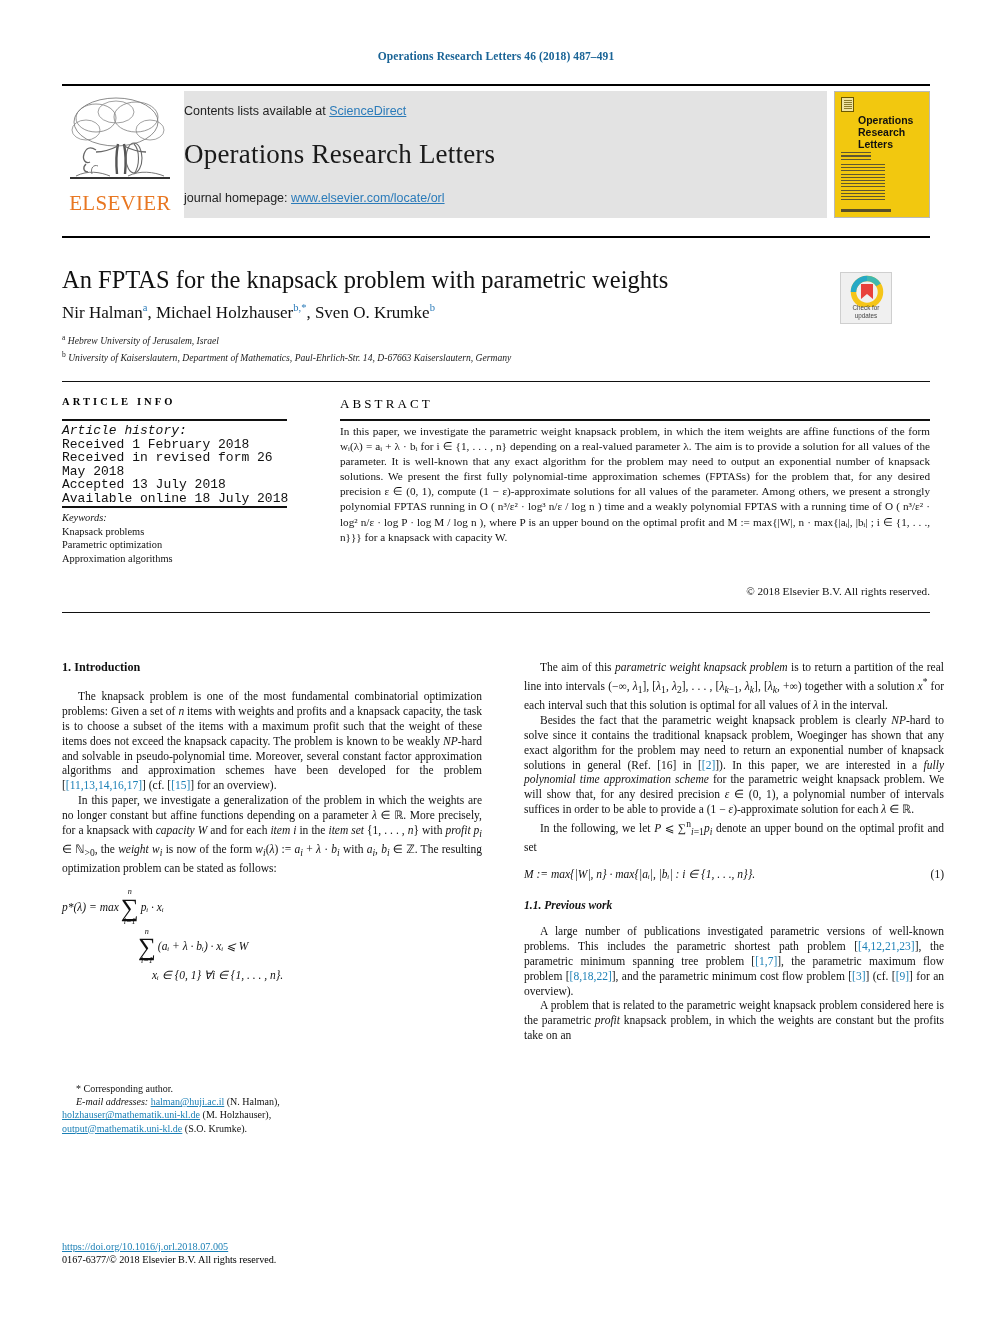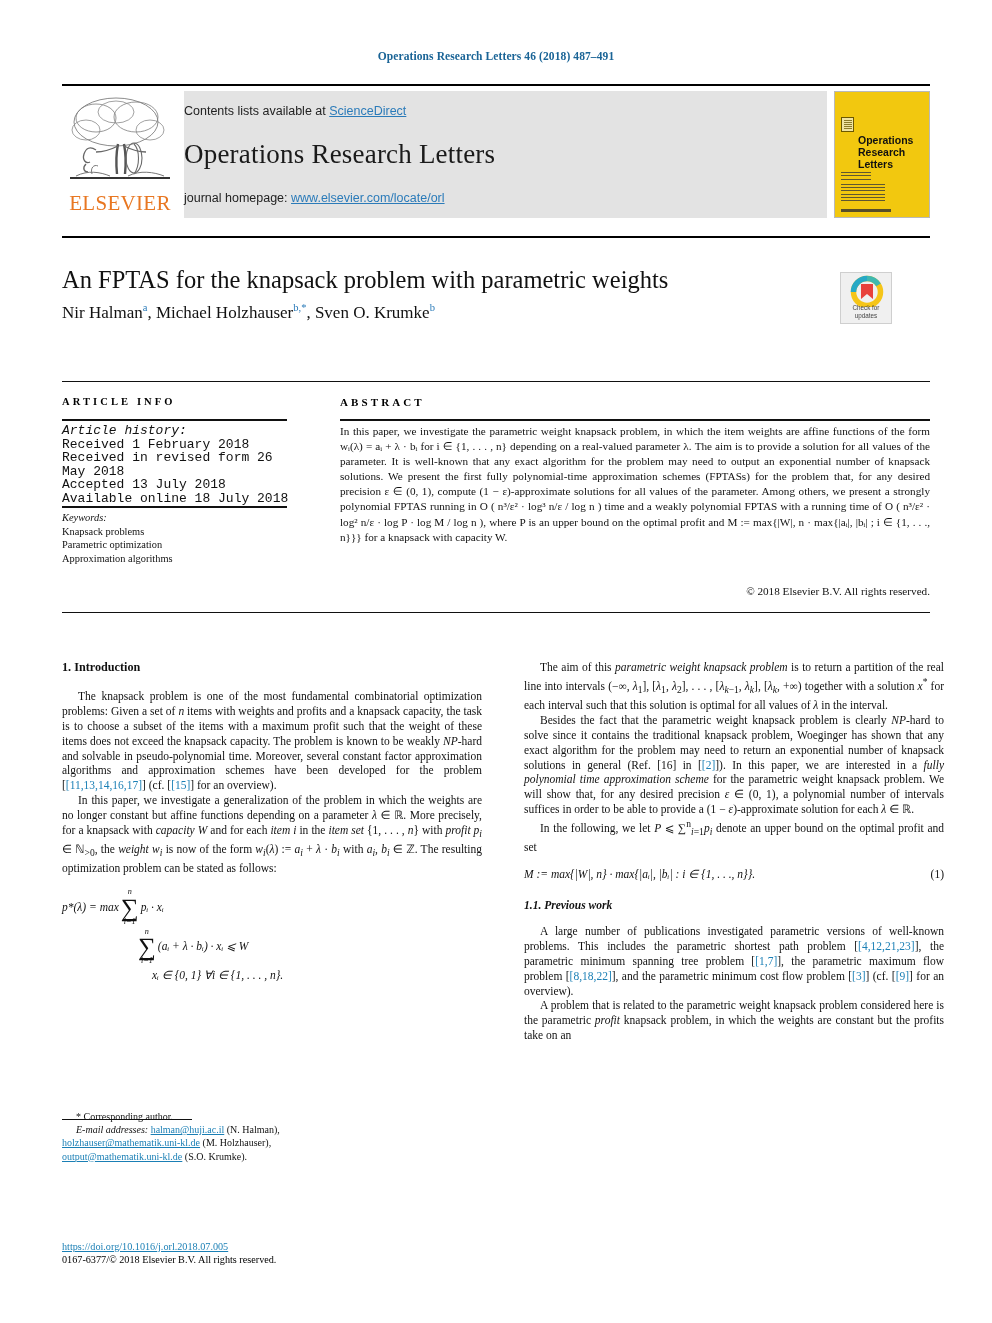--- a/index.html
+++ b/index.html
@@ -110,21 +110,21 @@
   .cover-thumb {
     position: absolute;
     left: 772px; top: 7px;
     width: 96px;
     height: 127px;
     background: #f2c80f;
     border: 1px solid #b9b9b9;
     box-sizing: border-box;
     overflow: hidden;
   }
-  .cover-inner { position:absolute; left:0; top:0; right:0; bottom:0;margin-top:20px; }
+  .cover-inner { position:absolute; left:0; top:0; right:0; bottom:0; }
   .cover-esq {
     position:absolute; left:6px; top:5px; width:11px; height:13px;
     border:0.6px solid #6b5800; background:#efe3a0;
   }
   .cover-esq:after{
     content:""; position:absolute; left:1.5px; top:1.5px; right:1.5px; bottom:1.5px;
     background:repeating-linear-gradient(180deg,#6b5800 0 1px,transparent 1px 2px);
     opacity:.75;
   }
   .cover-title {
@@ -207,21 +207,21 @@
   }
   .info-head {
     position:absolute; left:62px; top:396px;
     font-family:"Liberation Serif", serif;
     font-size:10.5px; font-weight:bold;
     letter-spacing:3.1px;
   }
   .abs-head {
     position:absolute; left:340px; top:396px;
     font-family:"Liberation Serif", serif;
-    font-size:11px; font-weight:bold;
+    font-size:13px; font-weight:normal;
     letter-spacing:3.1px;
   }
   .info-rule {
     position:absolute; left:62px; top:419px;
     width:225px; height:1.6px; background:#111;
   }
   .abs-rule {
     position:absolute; left:340px; top:419px;
     width:590px; height:1.6px; background:#111;
   }
@@ -309,21 +309,21 @@
 
   .eqwrap { display:flex; align-items:flex-start; }
   .eq-num { margin-left:auto; }
 
   
   .fn-rule {
     position:absolute; left:62px; top:1119px;
     width:130px; height:1px; background:#111;
   }
   .footnotes {
-    position:absolute; left:62px; top:1110px; width:420px;
+    position:absolute; left:62px; top:1082px; width:420px;
     font-family:"Liberation Serif", serif;
     font-size:10px; line-height:13.2px; color:#111;
   }
   .footnotes .lnk { color:#1a7fb5; }
   .footnotes .ital { font-style:italic; }
   .doi-block {
     position:absolute; left:62px; top:1240px; width:420px;
     font-family:"Liberation Serif", serif;
     font-size:10.2px; line-height:13.4px;
   }
@@ -393,20 +393,24 @@
   <div class="title-rule"></div>
 
   <div class="paper-title">An FPTAS for the knapsack problem with parametric weights</div>
 
   <div class="authors">
     <span>Nir Halman</span><sup>a</sup>,
     <span>Michael Holzhauser</span><sup>b,*</sup>,
     <span>Sven O. Krumke</span><sup>b</sup>
   </div>
 
+  <div class="affil">
+    <div><sup>a</sup> <span>Hebrew University of Jerusalem, Israel</span></div>
+    <div><sup>b</sup> <span>University of Kaiserslautern, Department of Mathematics, Paul-Ehrlich-Str. 14, D-67663 Kaiserslautern, Germany</span></div>
+  </div>
 
   <div class="crossmark">
     <svg width="52" height="34" viewBox="0 0 52 34">
       <circle cx="26" cy="19" r="13.5" fill="none" stroke="#f5c518" stroke-width="5.5"></circle>
       <path d="M26 19 m-13.5 0 a13.5 13.5 0 0 1 13.5 -13.5" fill="none" stroke="#27a9c6" stroke-width="5.5"></path>
       <path d="M26 5.5 a13.5 13.5 0 0 1 11.5 6.4" fill="none" stroke="#3fb8b0" stroke-width="5.5"></path>
       <path d="M20 11 h12 v15 l-6 -5 l-6 5 z" fill="#e8413b"></path>
     </svg>
     <div class="cm-label">
       <div>Check for</div>

